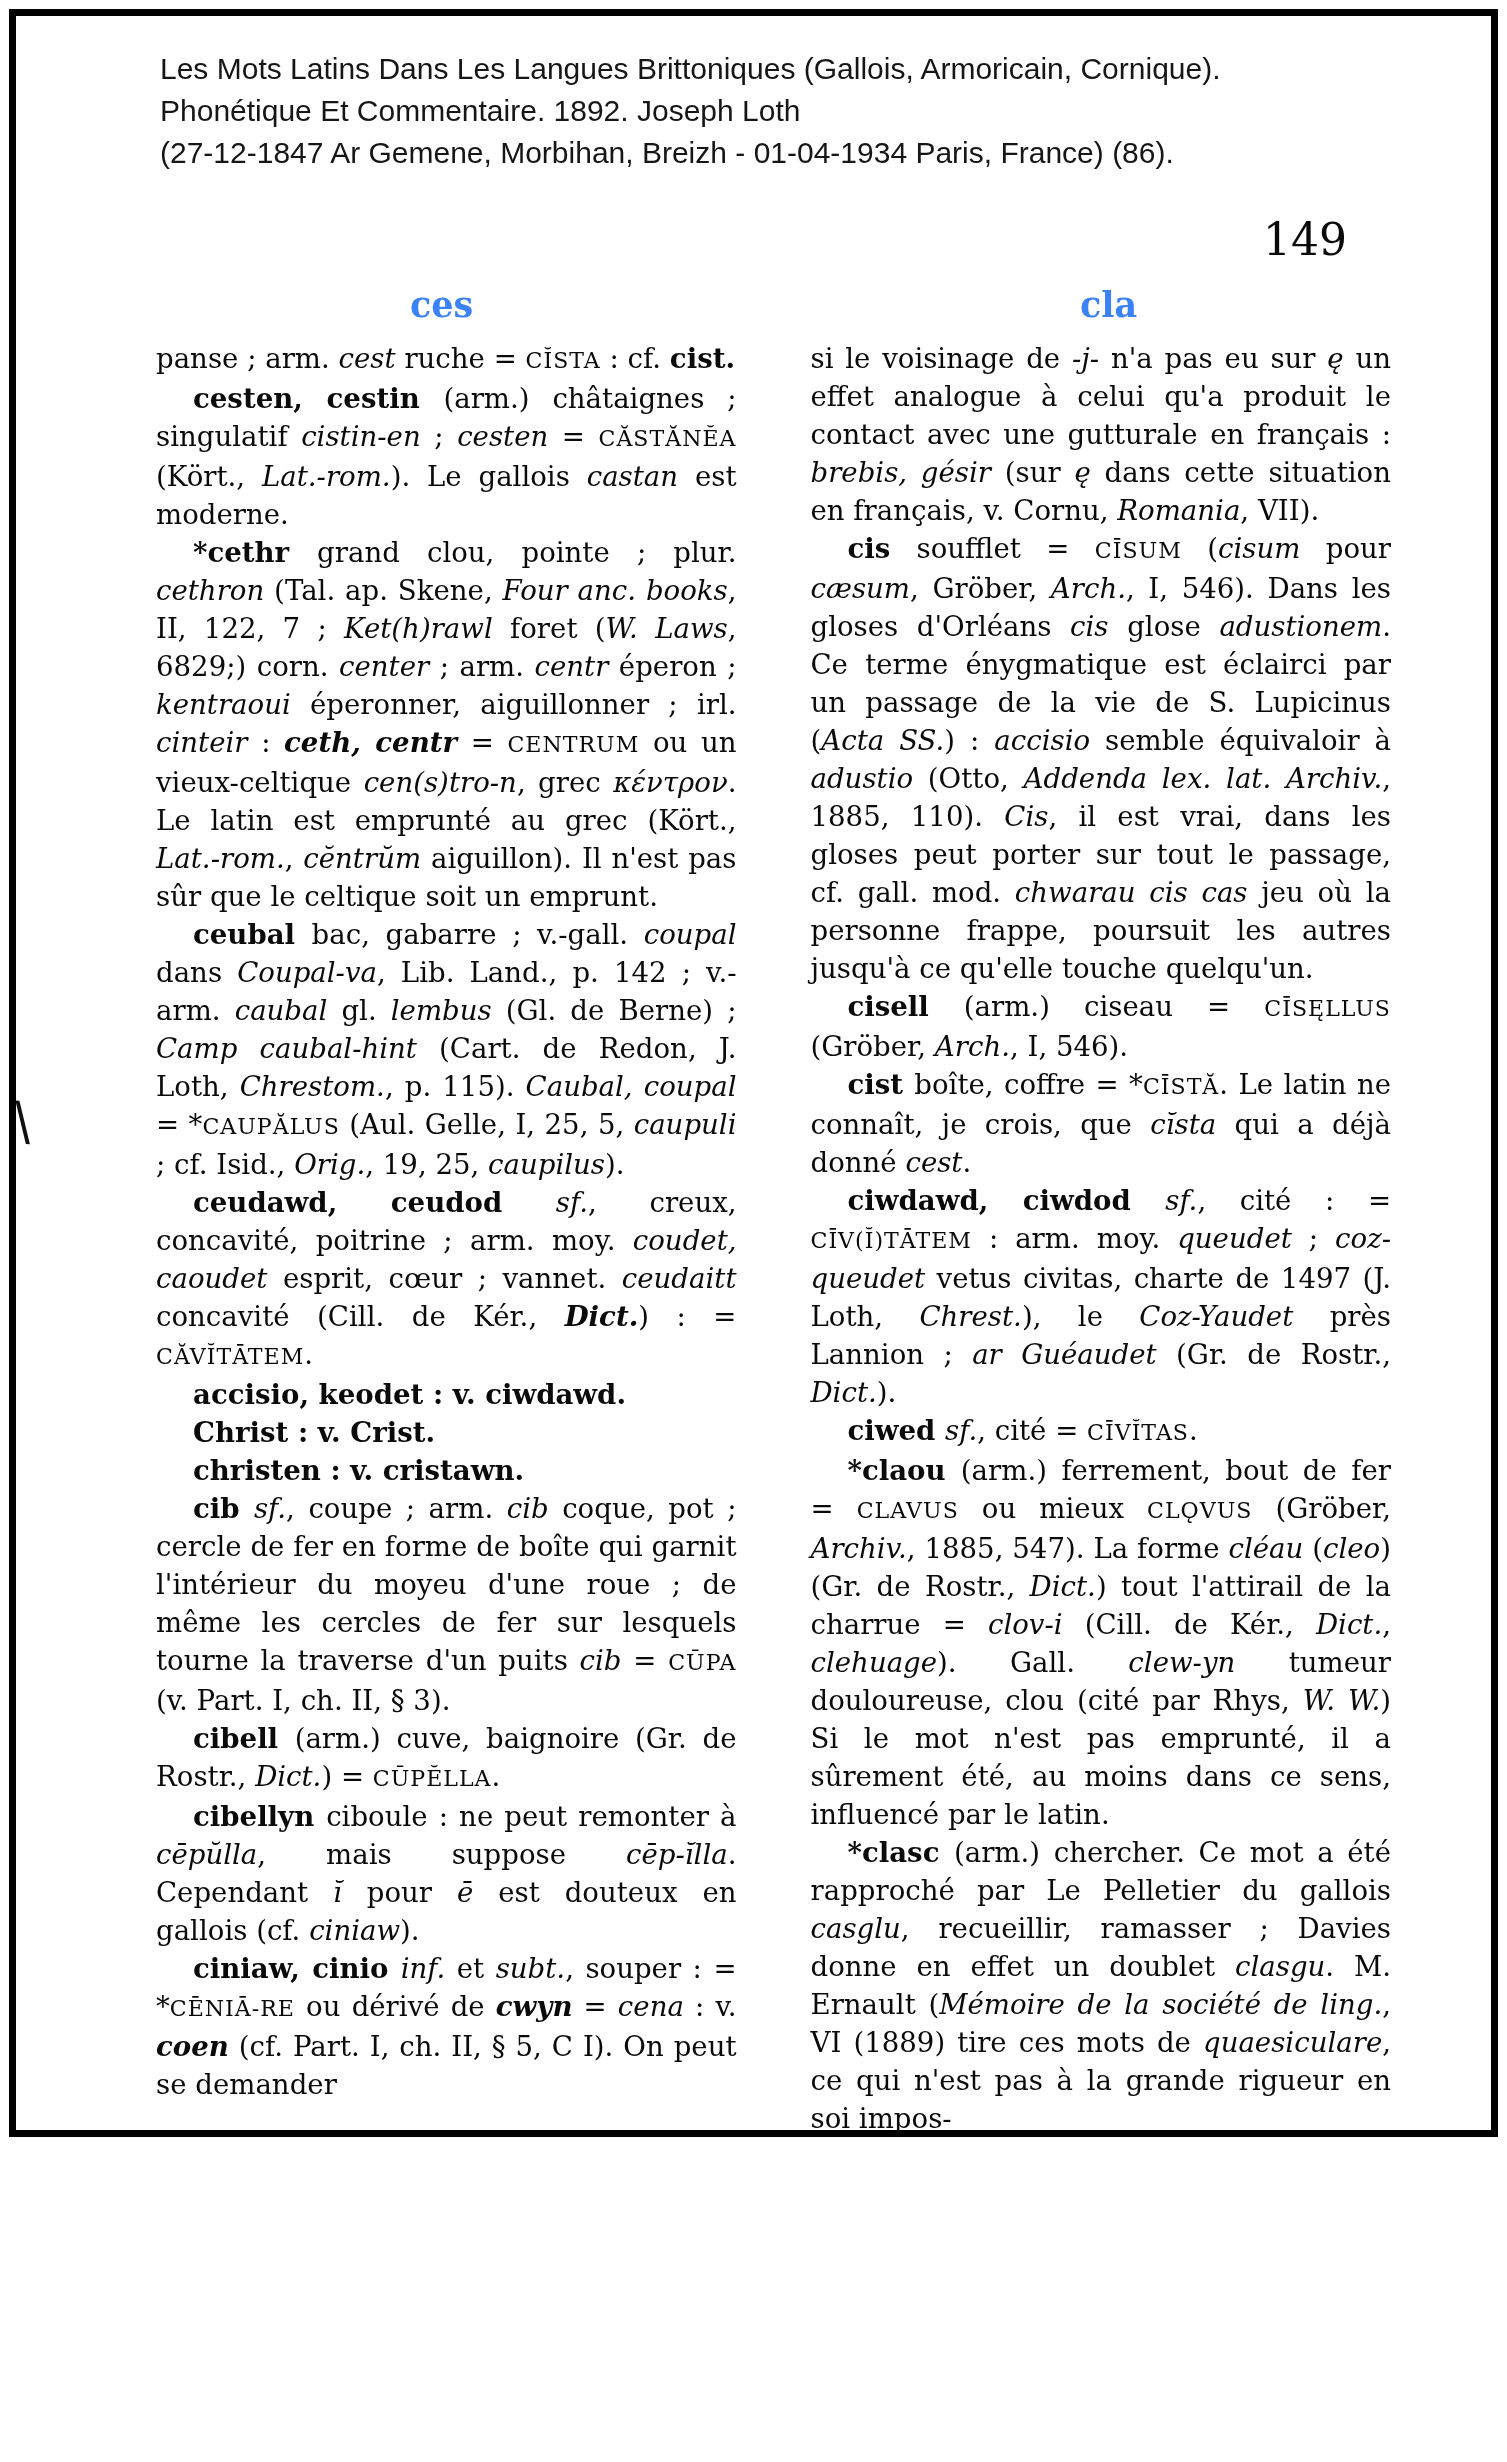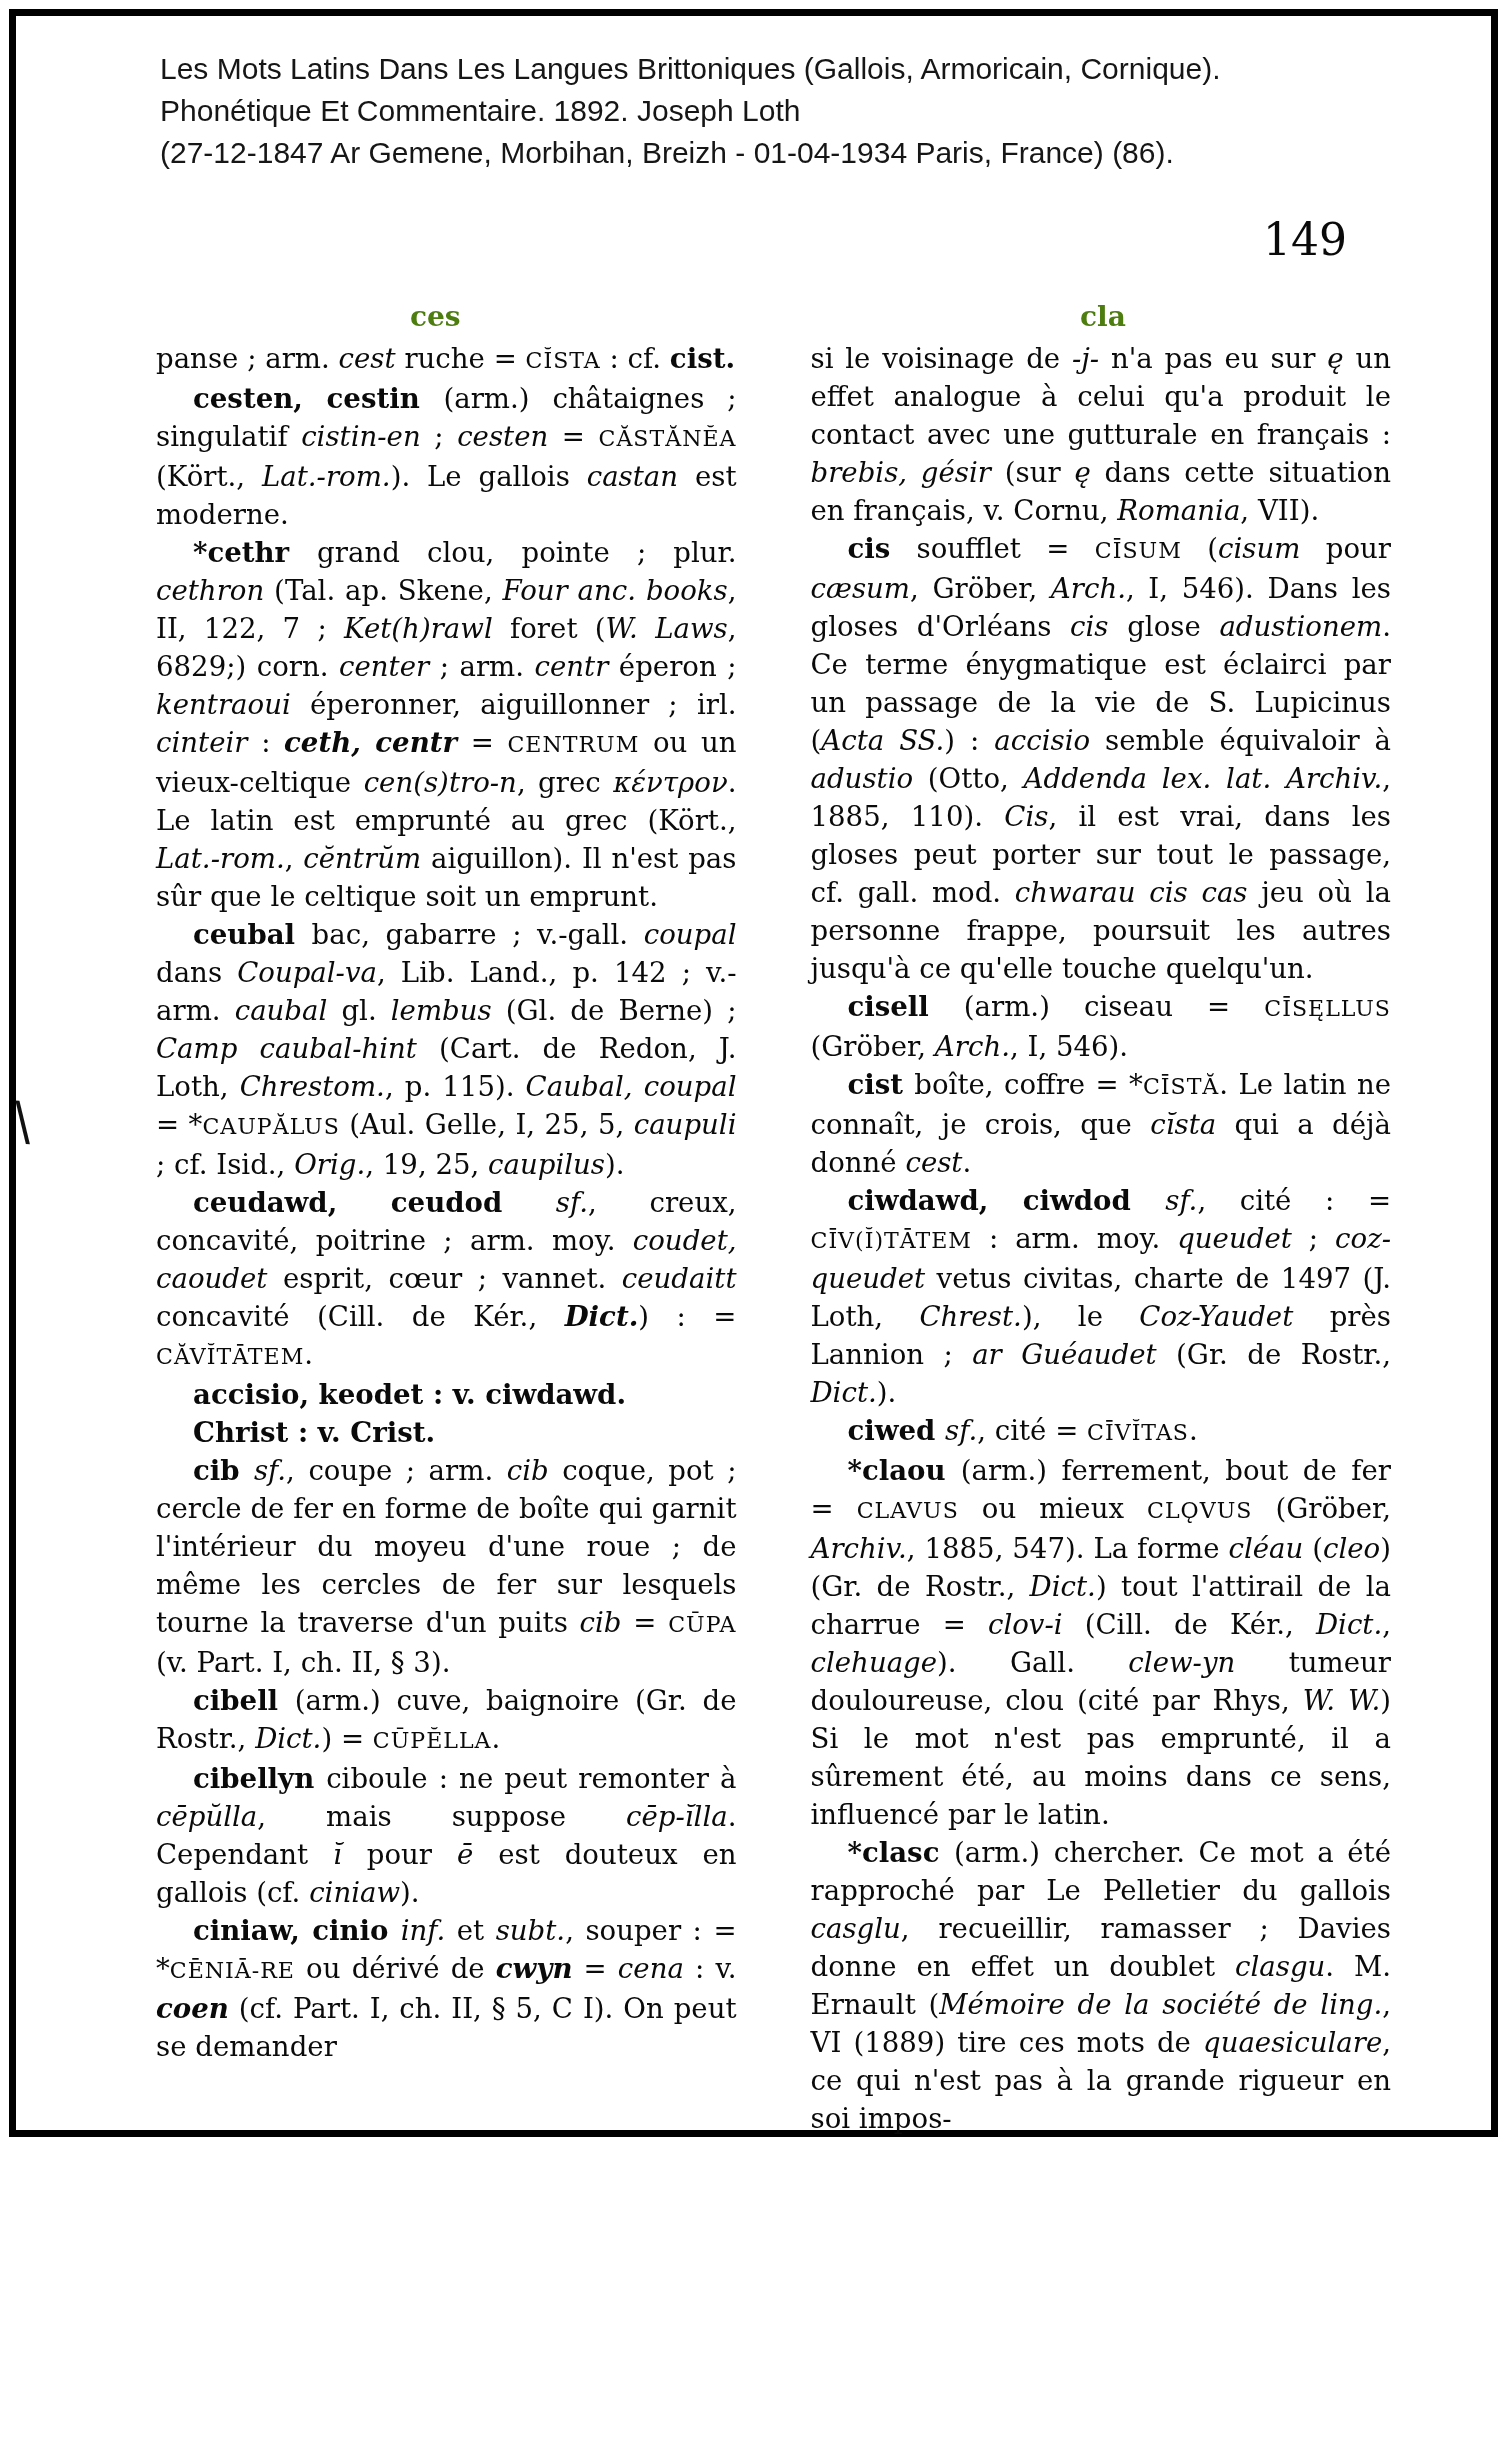--- a/index.html
+++ b/index.html
@@ -44,24 +44,24 @@
   }
   .page-number {
     position: absolute;
     right: 160px;
     top: 214px;
     font-size: 44px;
     color: #0a0a0a;
   }
   .kw {
     position: absolute;
-    top: 300px;
+    top: 284px;
     font-weight: bold;
-    font-size: 28px;
-    color: #4d7c0f;
+    font-size: 35px;
+    color: #3b82f6;
   }
   .kw-left { left: 410px; }
   .kw-right { left: 1050px; margin-left: 30px; }
   .margin-mark {
     position: absolute;
     left: 13.5px;
     top: 1091px;
     font-size: 52px;
     color: #111;
     transform: rotate(4deg);
@@ -119,20 +119,21 @@
 
   <div class="columns">
     <div class="col">
         <p class="para"><span class="s-n">panse ; arm. </span><span class="s-i">cest</span><span class="s-n"> ruche = </span><span class="s-sc">CĬSTA</span><span class="s-n"> : cf. </span><span class="s-b">cist.</span></p>
         <p class="para indent"><span class="s-b">cesten, cestin </span><span class="s-n">(arm.) châtaignes ; singulatif </span><span class="s-i">cistin-en</span><span class="s-n"> ; </span><span class="s-i">cesten</span><span class="s-n"> = </span><span class="s-sc">CĂSTĂNĔA</span><span class="s-n"> (Kört., </span><span class="s-i">Lat.-rom.</span><span class="s-n">). Le gallois </span><span class="s-i">castan</span><span class="s-n"> est moderne.</span></p>
         <p class="para indent"><span class="s-b">*cethr </span><span class="s-n">grand clou, pointe ; plur. </span><span class="s-i">cethron</span><span class="s-n"> (Tal. ap. Skene, </span><span class="s-i">Four anc. books</span><span class="s-n">, II, 122, 7 ; </span><span class="s-i">Ket(h)rawl</span><span class="s-n"> foret (</span><span class="s-i">W. Laws</span><span class="s-n">, 6829;) corn. </span><span class="s-i">center</span><span class="s-n"> ; arm. </span><span class="s-i">centr</span><span class="s-n"> éperon ; </span><span class="s-i">kentraoui</span><span class="s-n"> éperonner, aiguillonner ; irl. </span><span class="s-i">cinteir</span><span class="s-n"> : </span><span class="s-bi">ceth, centr</span><span class="s-n"> = </span><span class="s-sc">CENTRUM</span><span class="s-n"> ou un vieux-celtique </span><span class="s-i">cen(s)tro-n</span><span class="s-n">, grec </span><span class="s-gr">κέντρον</span><span class="s-n">. Le latin est emprunté au grec (Kört., </span><span class="s-i">Lat.-rom.</span><span class="s-n">, </span><span class="s-i">cĕntrŭm</span><span class="s-n"> aiguillon). Il n'est pas sûr que le celtique soit un emprunt.</span></p>
         <p class="para indent"><span class="s-b">ceubal </span><span class="s-n">bac, gabarre ; v.-gall. </span><span class="s-i">coupal</span><span class="s-n"> dans </span><span class="s-i">Coupal-va</span><span class="s-n">, Lib. Land., p. 142 ; v.-arm. </span><span class="s-i">caubal</span><span class="s-n"> gl. </span><span class="s-i">lembus</span><span class="s-n"> (Gl. de Berne) ; </span><span class="s-i">Camp caubal-hint</span><span class="s-n"> (Cart. de Redon, J. Loth, </span><span class="s-i">Chrestom.</span><span class="s-n">, p. 115). </span><span class="s-i">Caubal, coupal</span><span class="s-n"> = *</span><span class="s-sc">CAUPĂLUS</span><span class="s-n"> (Aul. Gelle, I, 25, 5, </span><span class="s-i">caupuli</span><span class="s-n"> ; cf. Isid., </span><span class="s-i">Orig.</span><span class="s-n">, 19, 25, </span><span class="s-i">caupilus</span><span class="s-n">).</span></p>
         <p class="para indent"><span class="s-b">ceudawd, ceudod </span><span class="s-i">sf.</span><span class="s-n">, creux, concavité, poitrine ; arm. moy. </span><span class="s-i">coudet, caoudet</span><span class="s-n"> esprit, cœur ; vannet. </span><span class="s-i">ceudaitt</span><span class="s-n"> concavité (Cill. de Kér., </span><span class="s-bi">Dict.</span><span class="s-n">) : = </span><span class="s-sc">CĂVĬTĀTEM</span><span class="s-n">.</span></p>
         <p class="para indent"><span class="s-b">accisio, keodet : v. ciwdawd.</span></p>
         <p class="para indent"><span class="s-b">Christ : v. Crist.</span></p>
+        <p class="para indent"><span class="s-b">christen : v. cristawn.</span></p>
         <p class="para indent"><span class="s-b">cib </span><span class="s-i">sf.</span><span class="s-n">, coupe ; arm. </span><span class="s-i">cib</span><span class="s-n"> coque, pot ; cercle de fer en forme de boîte qui garnit l'intérieur du moyeu d'une roue ; de même les cercles de fer sur lesquels tourne la traverse d'un puits </span><span class="s-i">cib</span><span class="s-n"> = </span><span class="s-sc">CŪPA</span><span class="s-n"> (v. Part. I, ch. II, § 3).</span></p>
         <p class="para indent"><span class="s-b">cibell </span><span class="s-n">(arm.) cuve, baignoire (Gr. de Rostr., </span><span class="s-i">Dict.</span><span class="s-n">) = </span><span class="s-sc">CŪPĔLLA</span><span class="s-n">.</span></p>
         <p class="para indent"><span class="s-b">cibellyn </span><span class="s-n">ciboule : ne peut remonter à </span><span class="s-i">cēpŭlla</span><span class="s-n">, mais suppose </span><span class="s-i">cēp-ĭlla</span><span class="s-n">. Cependant </span><span class="s-i">ĭ</span><span class="s-n"> pour </span><span class="s-i">ē</span><span class="s-n"> est douteux en gallois (cf. </span><span class="s-i">ciniaw</span><span class="s-n">).</span></p>
         <p class="para indent"><span class="s-b">ciniaw, cinio </span><span class="s-i">inf.</span><span class="s-n"> et </span><span class="s-i">subt.</span><span class="s-n">, souper : = *</span><span class="s-sc">CĒNIĀ-RE</span><span class="s-n"> ou dérivé de </span><span class="s-bi">cwyn</span><span class="s-n"> = </span><span class="s-i">cena</span><span class="s-n"> : v. </span><span class="s-bi">coen</span><span class="s-n"> (cf. Part. I, ch. II, § 5, C I). On peut se demander</span></p>
       </div>
     <div class="col">
         <p class="para"><span class="s-n">si le voisinage de </span><span class="s-i">-j-</span><span class="s-n"> n'a pas eu sur </span><span class="s-i">ę</span><span class="s-n"> un effet analogue à celui qu'a produit le contact avec une gutturale en français : </span><span class="s-i">brebis, gésir</span><span class="s-n"> (sur </span><span class="s-i">ę</span><span class="s-n"> dans cette situation en français, v. Cornu, </span><span class="s-i">Romania</span><span class="s-n">, VII).</span></p>
         <p class="para indent"><span class="s-b">cis </span><span class="s-n">soufflet = </span><span class="s-sc">CĪSUM</span><span class="s-n"> (</span><span class="s-i">cisum</span><span class="s-n"> pour </span><span class="s-i">cæsum</span><span class="s-n">, Gröber, </span><span class="s-i">Arch.</span><span class="s-n">, I, 546). Dans les gloses d'Orléans </span><span class="s-i">cis</span><span class="s-n"> glose </span><span class="s-i">adustionem</span><span class="s-n">. Ce terme énygmatique est éclairci par un passage de la vie de S. Lupicinus (</span><span class="s-i">Acta SS.</span><span class="s-n">) : </span><span class="s-i">accisio</span><span class="s-n"> semble équivaloir à </span><span class="s-i">adustio</span><span class="s-n"> (Otto, </span><span class="s-i">Addenda lex. lat. Archiv.</span><span class="s-n">, 1885, 110). </span><span class="s-i">Cis</span><span class="s-n">, il est vrai, dans les gloses peut porter sur tout le passage, cf. gall. mod. </span><span class="s-i">chwarau cis cas</span><span class="s-n"> jeu où la personne frappe, poursuit les autres jusqu'à ce qu'elle touche quelqu'un.</span></p>
         <p class="para indent"><span class="s-b">cisell </span><span class="s-n">(arm.) ciseau = </span><span class="s-sc">CĪSĘLLUS</span><span class="s-n"> (Gröber, </span><span class="s-i">Arch.</span><span class="s-n">, I, 546).</span></p>
         <p class="para indent"><span class="s-b">cist </span><span class="s-n">boîte, coffre = *</span><span class="s-sc">CĪSTĂ</span><span class="s-n">. Le latin ne connaît, je crois, que </span><span class="s-i">cĭsta</span><span class="s-n"> qui a déjà donné </span><span class="s-i">cest</span><span class="s-n">.</span></p>

